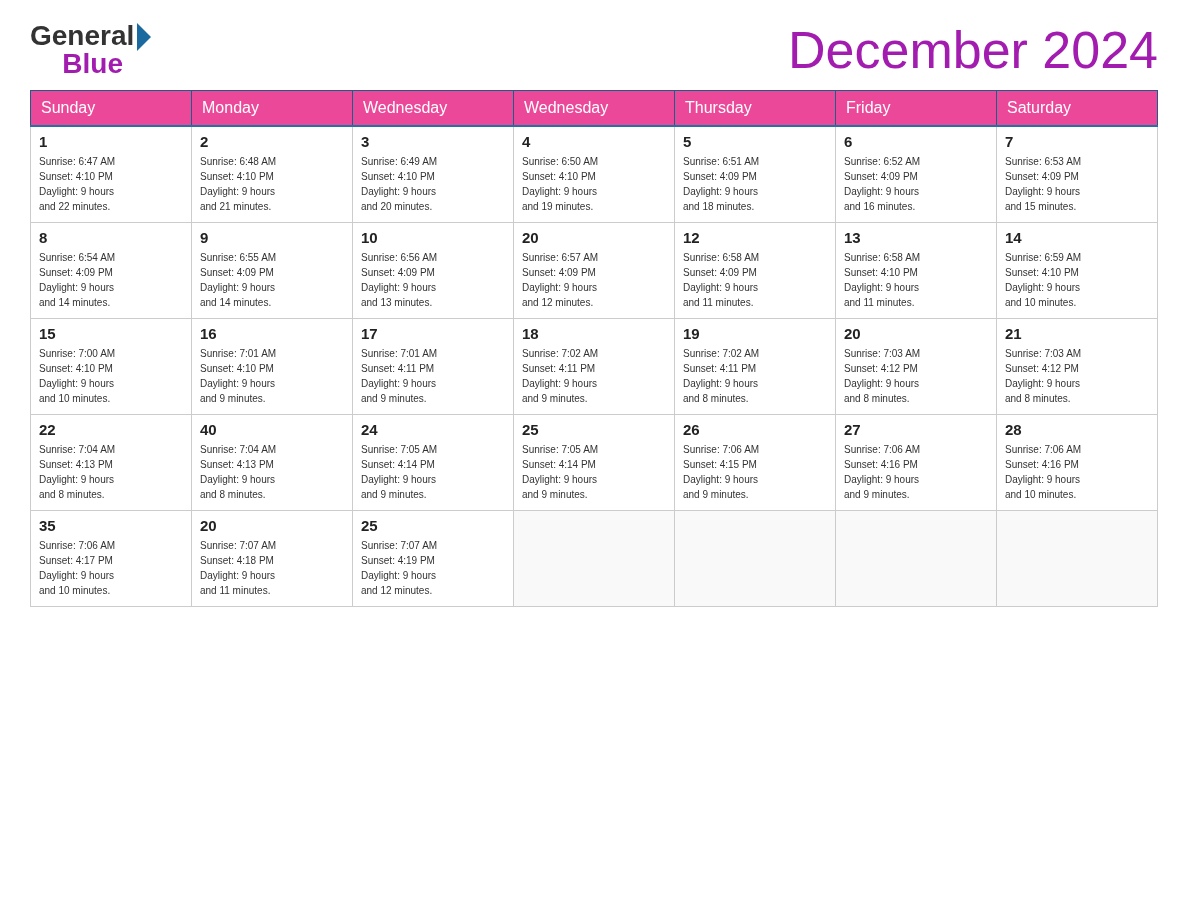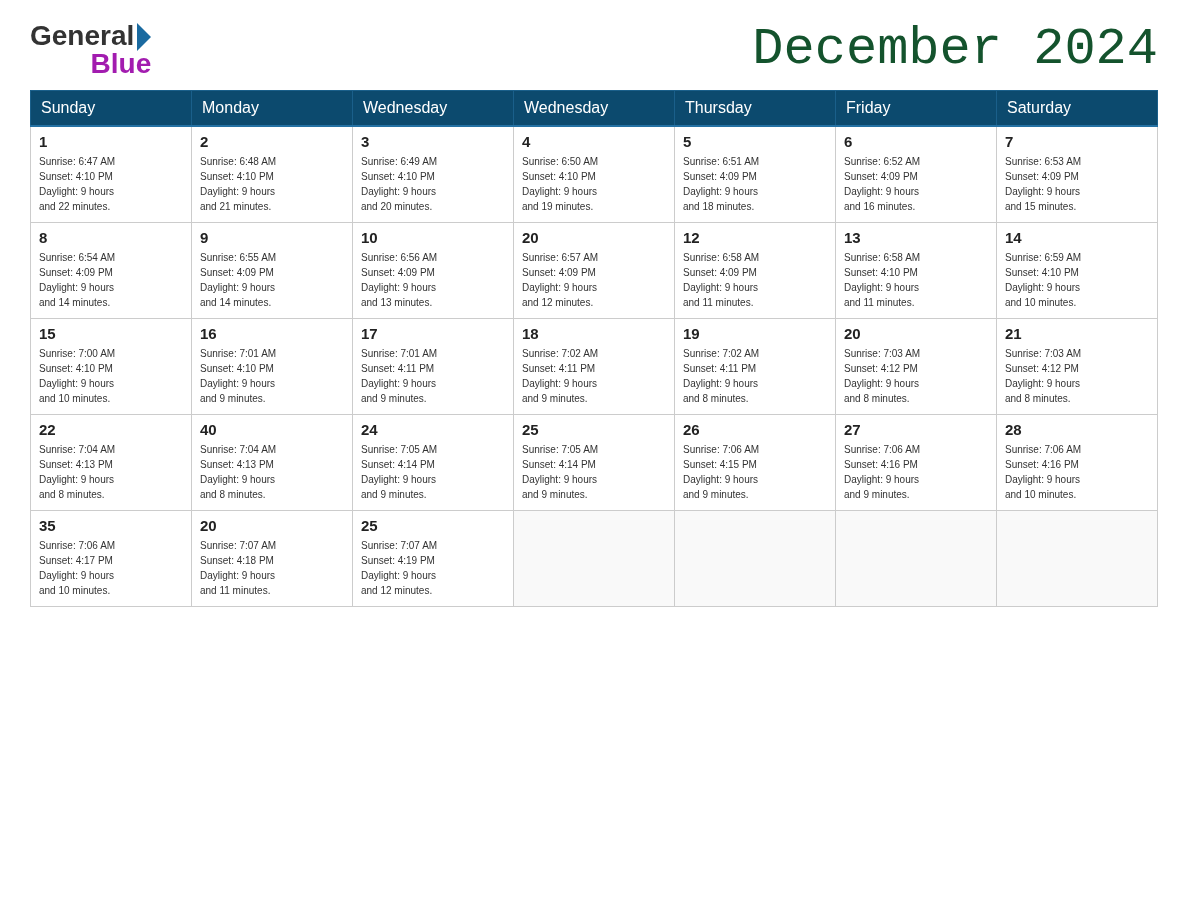--- a/index.html
+++ b/index.html
@@ -12,21 +12,21 @@
     }
     .header {
       display: flex;
       justify-content: space-between;
       align-items: flex-start;
       margin-bottom: 10px;
     }
     .logo {
       display: flex;
       flex-direction: column;
-      align-items: flex-end;
+      align-items: center;
     }
     .logo-top {
       display: flex;
       align-items: center;
     }
     .logo-general {
       font-size: 28px;
       font-weight: bold;
       color: #333;
     }
@@ -45,34 +45,33 @@
       color: #a21caf;
       margin-top: -4px;
       margin-left: 4px;
     }
     .title-section {
       text-align: right;
     }
     .month-title {
       font-size: 52px;
       font-weight: normal;
-      color: #14532d;
-      font-family: Liberation Mono, monospace;
+      color: #a21caf;
     }
     .location {
       font-size: 20px;
       color: #444;
     }
     .calendar-table {
       width: 100%;
       border-collapse: collapse;
       margin-top: 10px;
     }
     .calendar-table th {
-      background-color: #0c4a6e;
+      background-color: #ec4899;
       color: #fff;
       font-size: 16px;
       font-weight: normal;
       padding: 8px 10px;
       text-align: left;
       border: 1px solid #1a5f8a;
     }
     .calendar-table td {
       width: calc(100% / 7);
       vertical-align: top;

